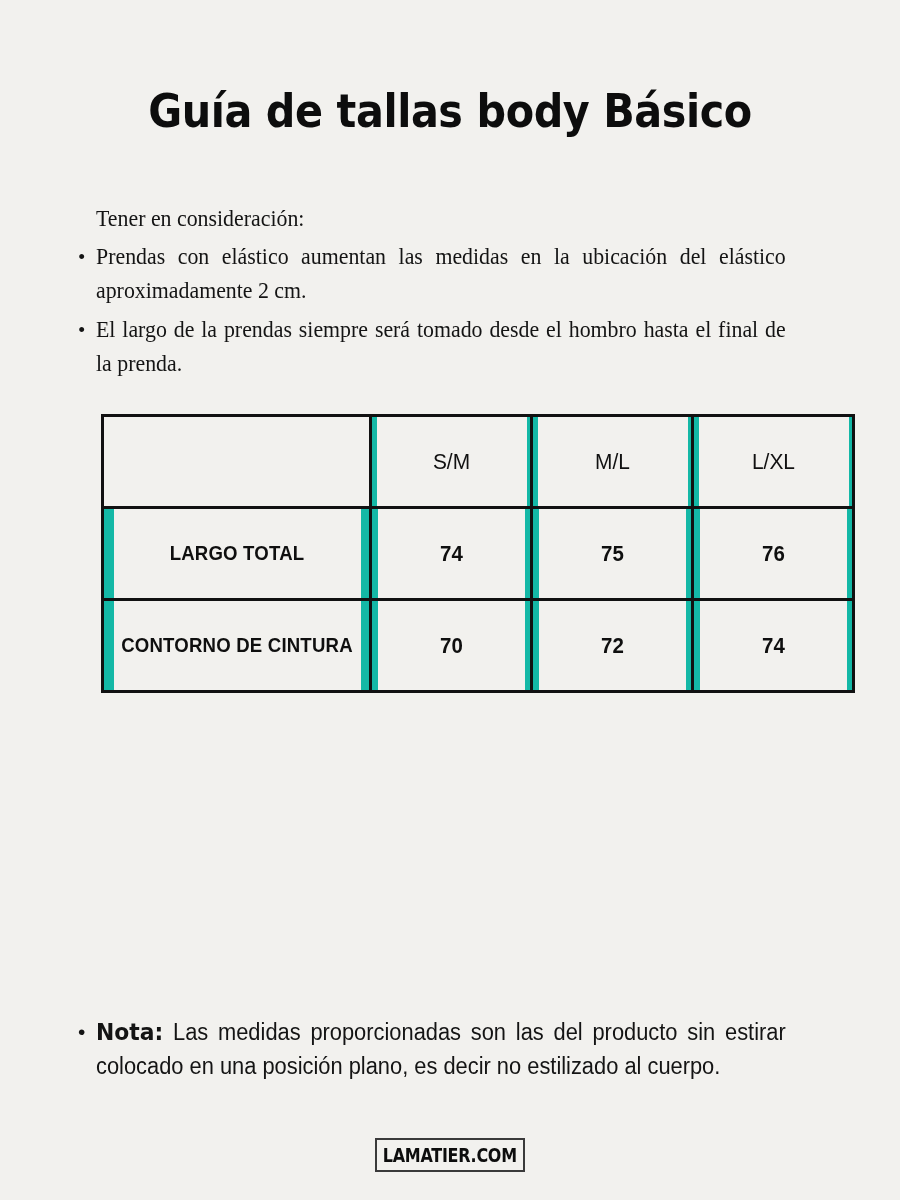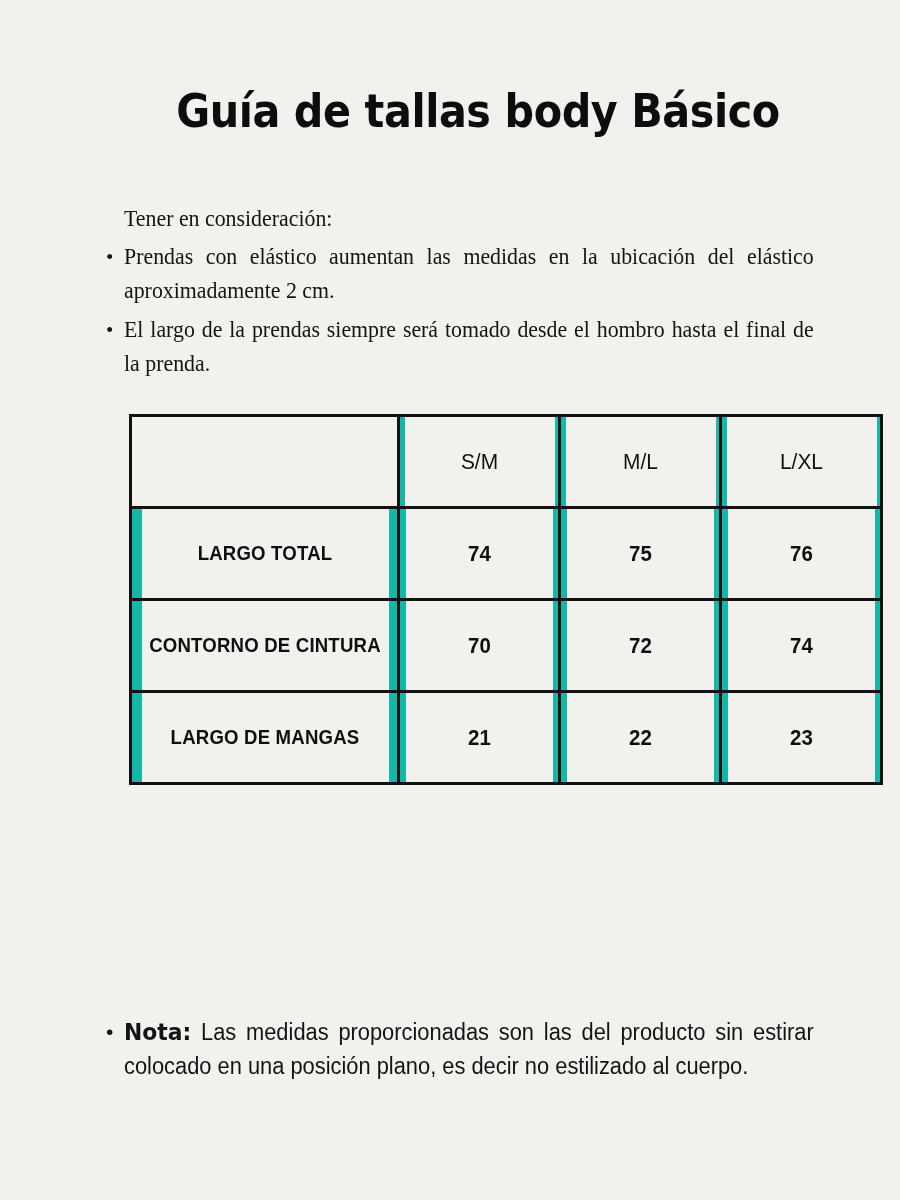--- a/index.html
+++ b/index.html
@@ -14,21 +14,20 @@
     color: #111111;
     overflow: hidden;
     position: relative;
   }
 
   .page {
     width: 756px;
     height: 1200px;
     position: relative;
     box-sizing: border-box;
-    margin-left: 28px;
   }
 
   
   .title {
     position: absolute;
     top: 52px;
     left: 0;
     width: 900px;
     text-align: center;
     font-family: "DejaVu Sans", sans-serif;
@@ -201,30 +200,27 @@
         <td class="row-value">74</td>
         <td class="row-value">75</td>
         <td class="row-value">76</td>
       </tr>
       <tr>
         <td class="row-label">CONTORNO DE CINTURA</td>
         <td class="row-value">70</td>
         <td class="row-value">72</td>
         <td class="row-value">74</td>
       </tr>
-      <tr>
-        <td class="row-label">LARGO DE MANGAS</td>
-        <td class="row-value">21</td>
-        <td class="row-value">22</td>
-        <td class="row-value">23</td>
-      </tr>
     </tbody>
   </table>
 
   <div class="footnote">
     <div class="bullet-row">
       <span class="bullet-dot">•</span>
       <span class="bullet-text"><b>Nota:</b> <span>Las medidas proporcionadas son las del producto sin estirar colocado en una posición plano, es decir no estilizado al cuerpo.</span></span>
     </div>
   </div>
 
+  <div class="brand-badge">
+    <span class="brand-text">LAMATIER.COM</span>
+  </div>
 
 </div>
 
 </body></html>

